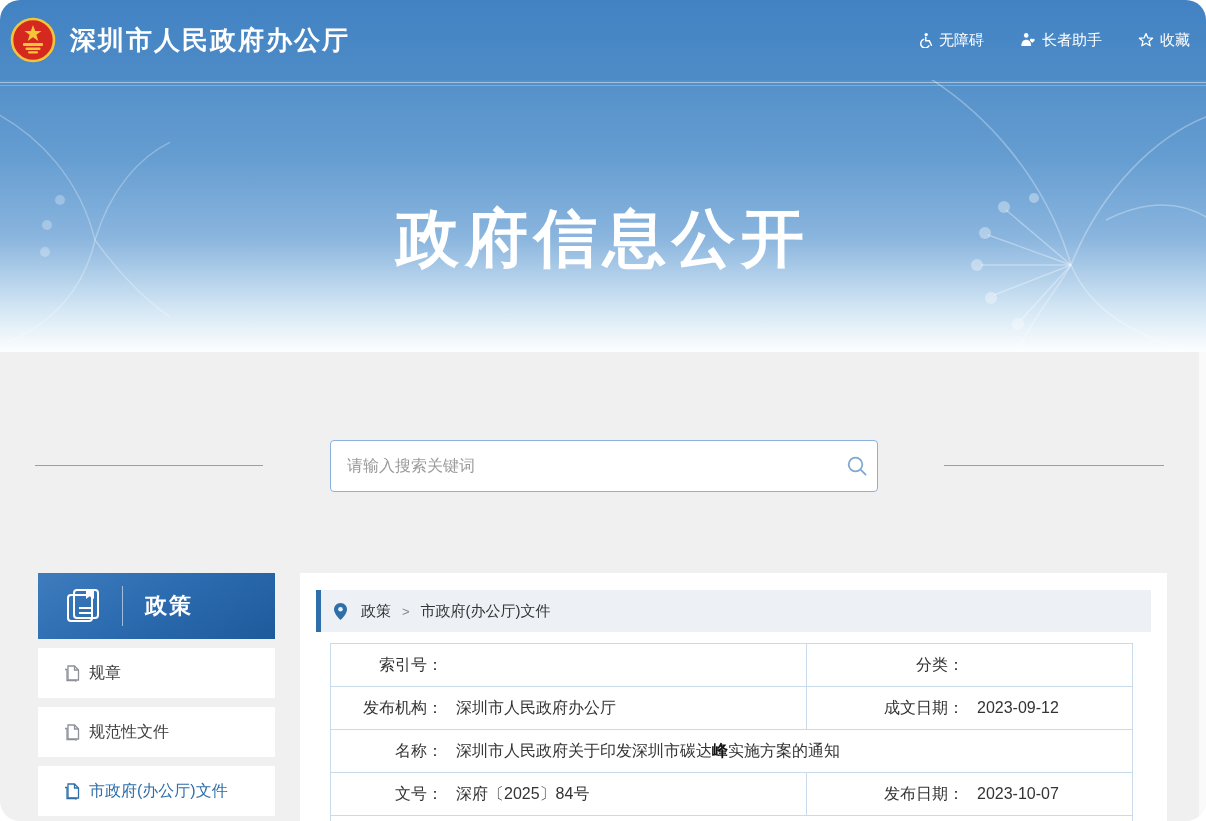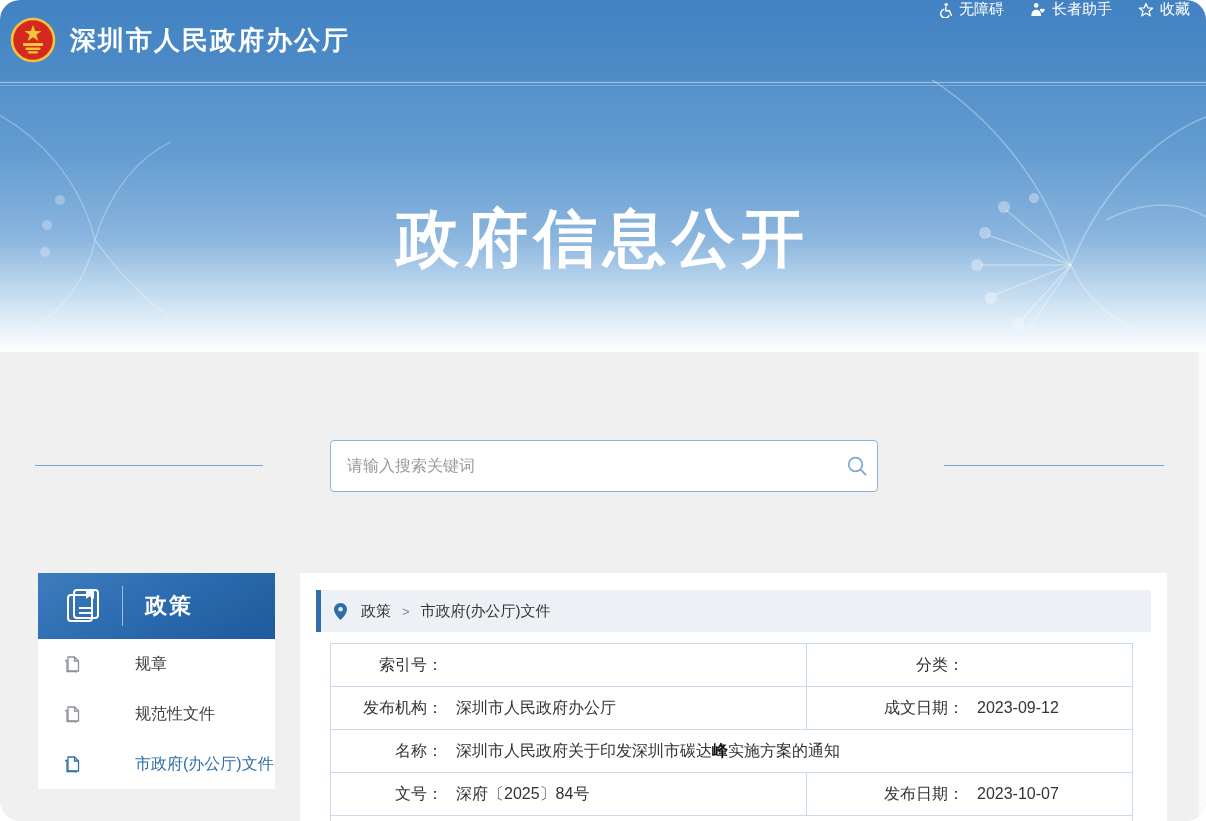--- a/index.html
+++ b/index.html
@@ -5,21 +5,21 @@
   html,body{margin:0;padding:0;background:#fff;}
   .canvas{position:relative;width:1206px;height:821px;overflow:hidden;
           font-family:"Liberation Sans","DejaVu Sans",sans-serif;color:#333;border-radius:20px;}
 
   
   .topbar{position:absolute;left:0;top:0;width:100%;height:80px;
           background:linear-gradient(180deg,#4282c3 0%,#4e8cc7 100%);}
   .brand{position:absolute;left:10px;top:0;height:80px;display:flex;align-items:center;cursor:pointer;}
   .emblem{width:46px;height:46px;margin-right:14px;flex:0 0 auto;}
   .site-title{color:#fff;font-size:26px;font-weight:bold;letter-spacing:2px;}
-  .toplinks{position:absolute;right:16px;top:0;height:80px;display:flex;align-items:flex-start;gap:26px;}
+  .toplinks{position:absolute;right:16px;top:0;height:80px;display:flex;align-items:center;gap:36px;}
   .toplink{display:flex;align-items:center;gap:6px;color:#fff;font-size:15px;cursor:pointer;}
   .toplink svg{display:block;}
 
   
   .banner{position:absolute;left:0;top:80px;width:100%;height:272px;
           background:linear-gradient(180deg,#5490c9 0%,#659dd1 28%,#8ab5de 58%,#d6e8f5 85%,#fdfeff 100%);}
   .banner::before{content:'';position:absolute;top:2px;left:0;right:0;height:1px;background:rgba(255,255,255,.45);}
   .banner::after{content:'';position:absolute;top:5px;left:0;right:0;height:1px;background:rgba(255,255,255,.25);}
   .banner-title{position:absolute;left:0;right:0;top:112px;text-align:center;color:#fff;
                 font-size:63px;font-weight:bold;letter-spacing:6px;margin:4px;}
@@ -42,22 +42,22 @@
   .search-box input::placeholder{color:#9a9a9a;}
   .search-btn{width:40px;height:48px;display:flex;align-items:center;justify-content:center;cursor:pointer;}
 
   
   .sidebar{position:absolute;left:38px;top:221px;width:237px;}
   .side-header{height:66px;display:flex;align-items:center;
                background:linear-gradient(150deg,#3e7cbd 0%,#2c6cb0 45%,#1e5a9c 100%);}
   .side-header .bicon{margin-left:26px;}
   .side-divider{width:1px;height:40px;background:rgba(255,255,255,.55);margin:0 22px 0 20px;}
   .side-header-label{color:#fff;font-size:22px;font-weight:bold;letter-spacing:2px;}
-  .side-item{height:50px;background:#fff;display:flex;align-items:center;
-             padding-left:26px;font-size:16px;color:#404040;cursor:pointer;gap:46px;}
+  .side-item{height:50px;margin-top:9px;background:#fff;display:flex;align-items:center;
+             padding-left:26px;font-size:16px;color:#404040;cursor:pointer;}
   .side-item svg{margin-right:9px;flex:0 0 auto;}
   .side-item.active{color:#2e6ea9;}
 
   
   .content{position:absolute;left:300px;top:221px;width:867px;height:280px;background:#fff;}
   .crumb{position:absolute;left:16px;right:16px;top:17px;height:42px;background:#edf0f4;
          display:flex;align-items:center;}
   .crumb-bar{position:absolute;left:0;top:0;bottom:0;width:5px;background:#2e6ea9;}
   .crumb .pin{margin:0 14px 0 18px;}
   .crumb-root{font-size:15px;color:#333;cursor:pointer;}

